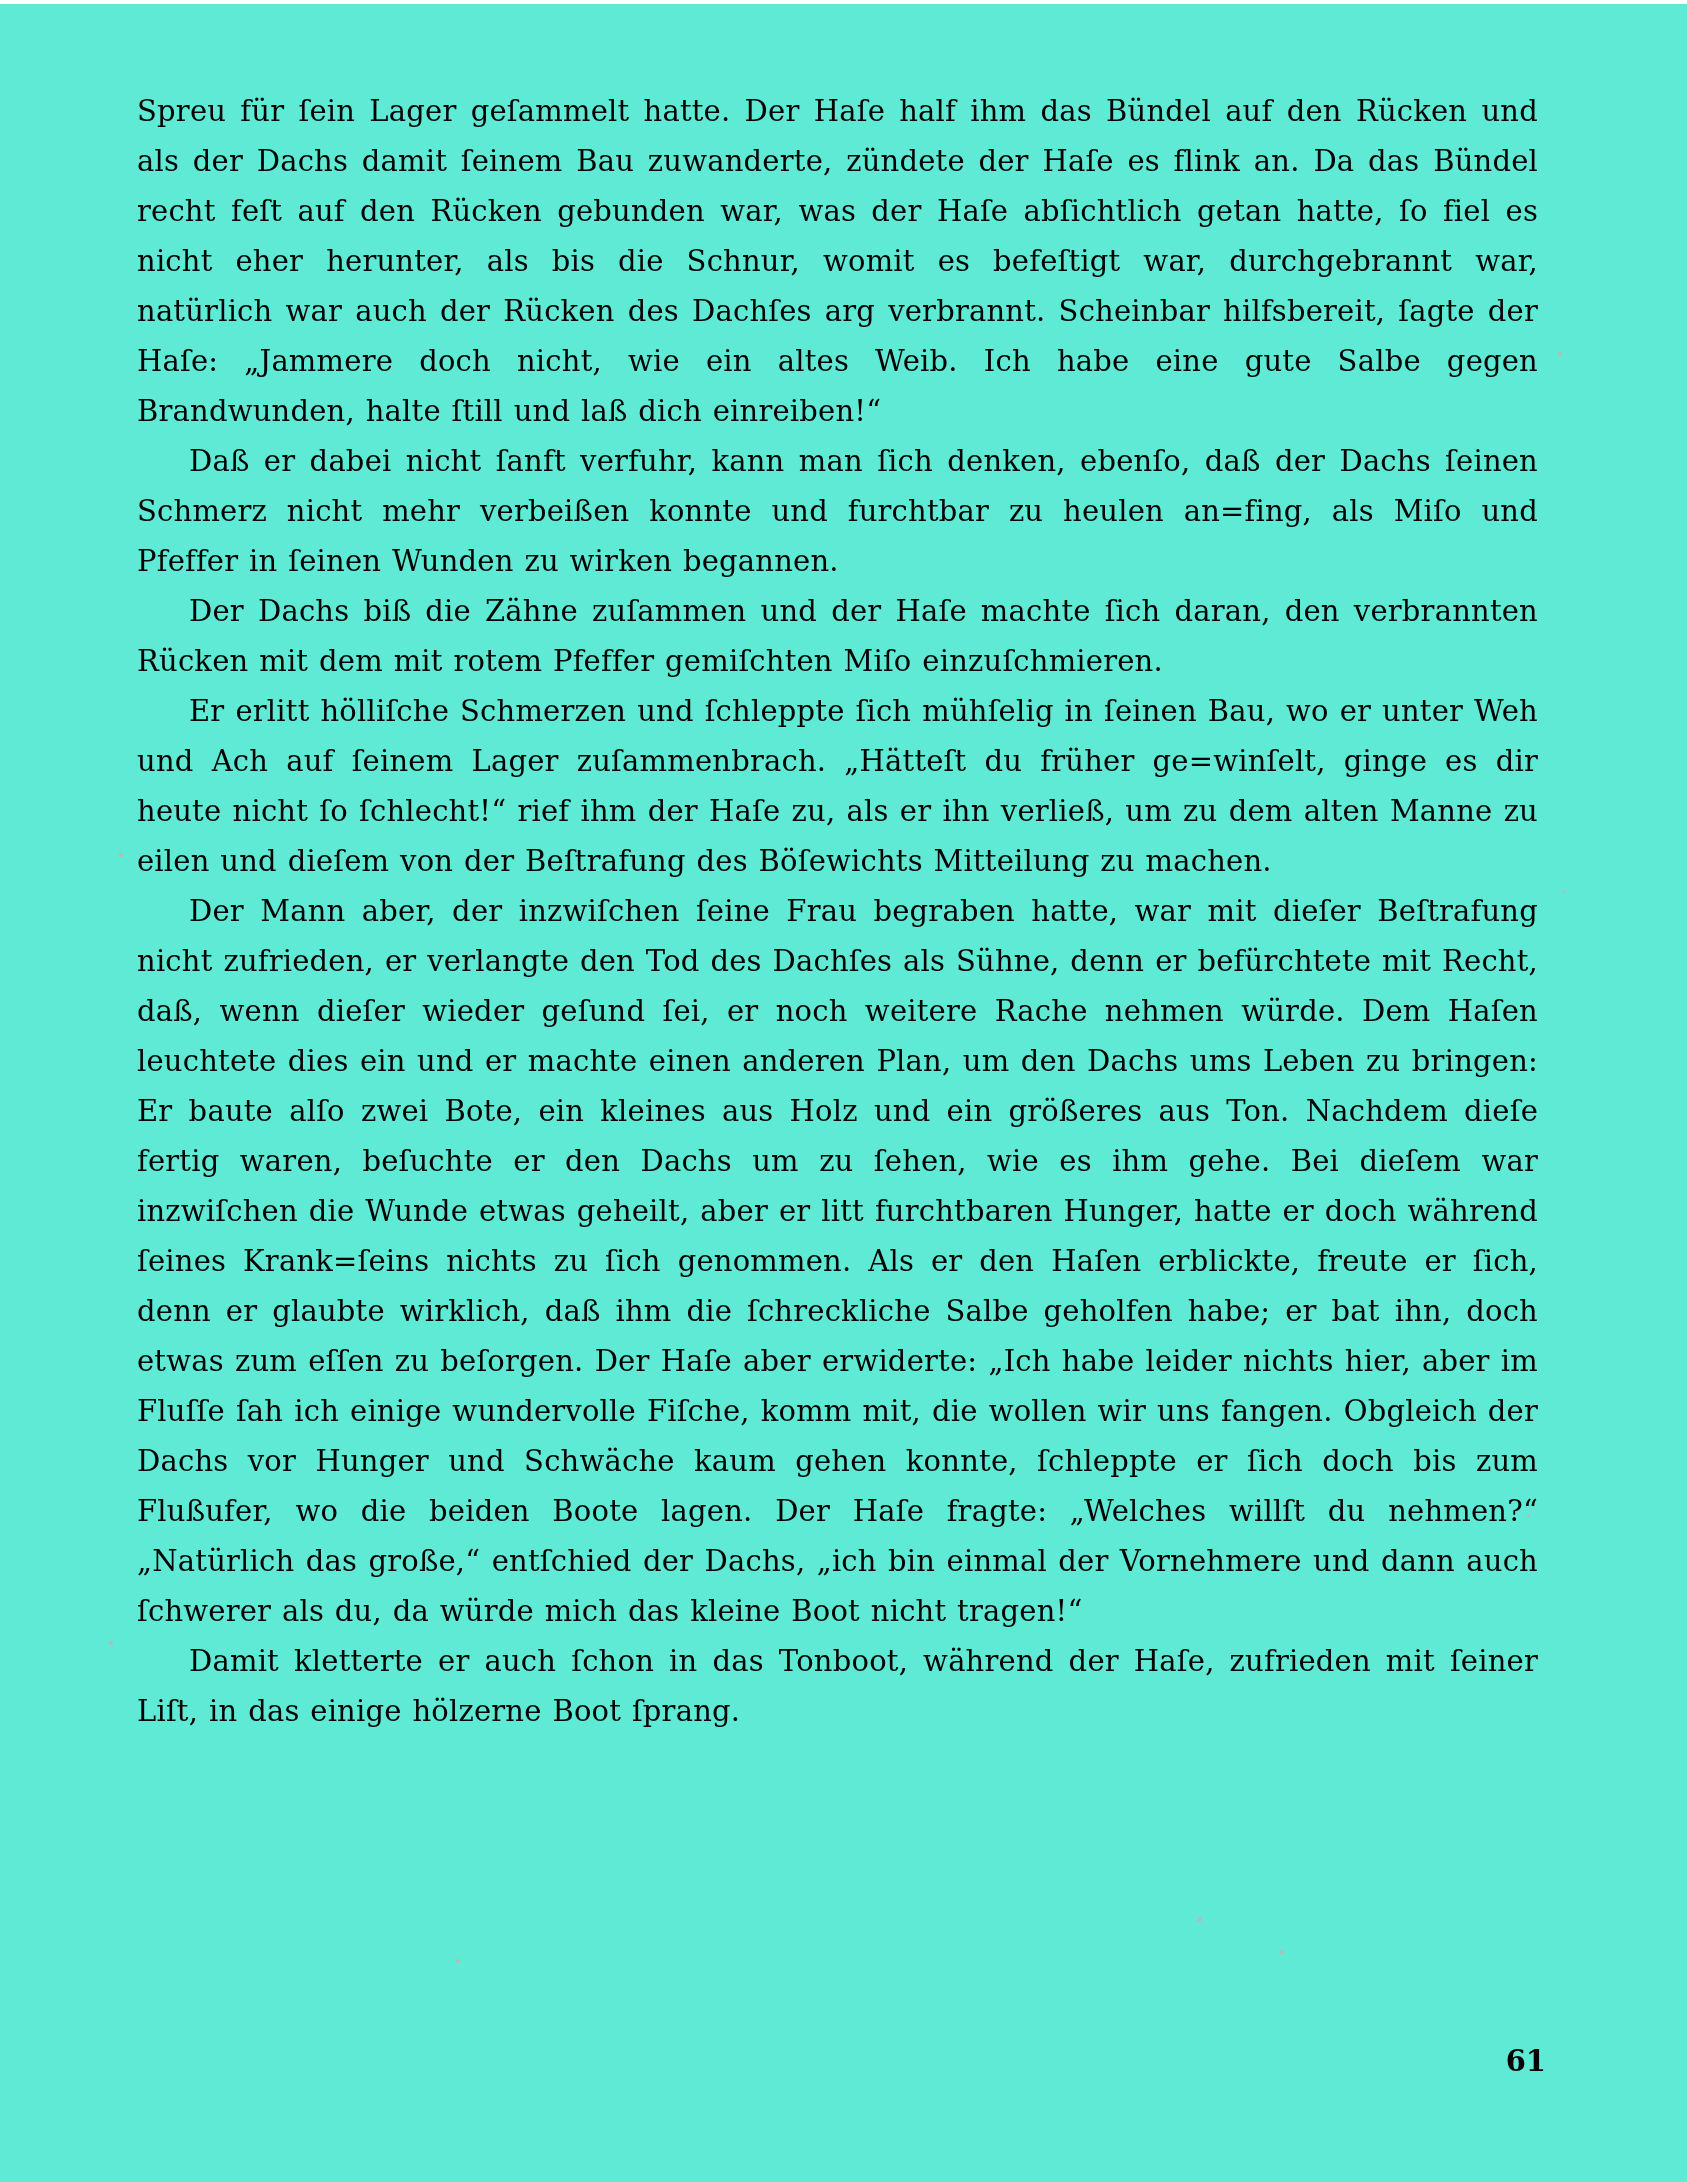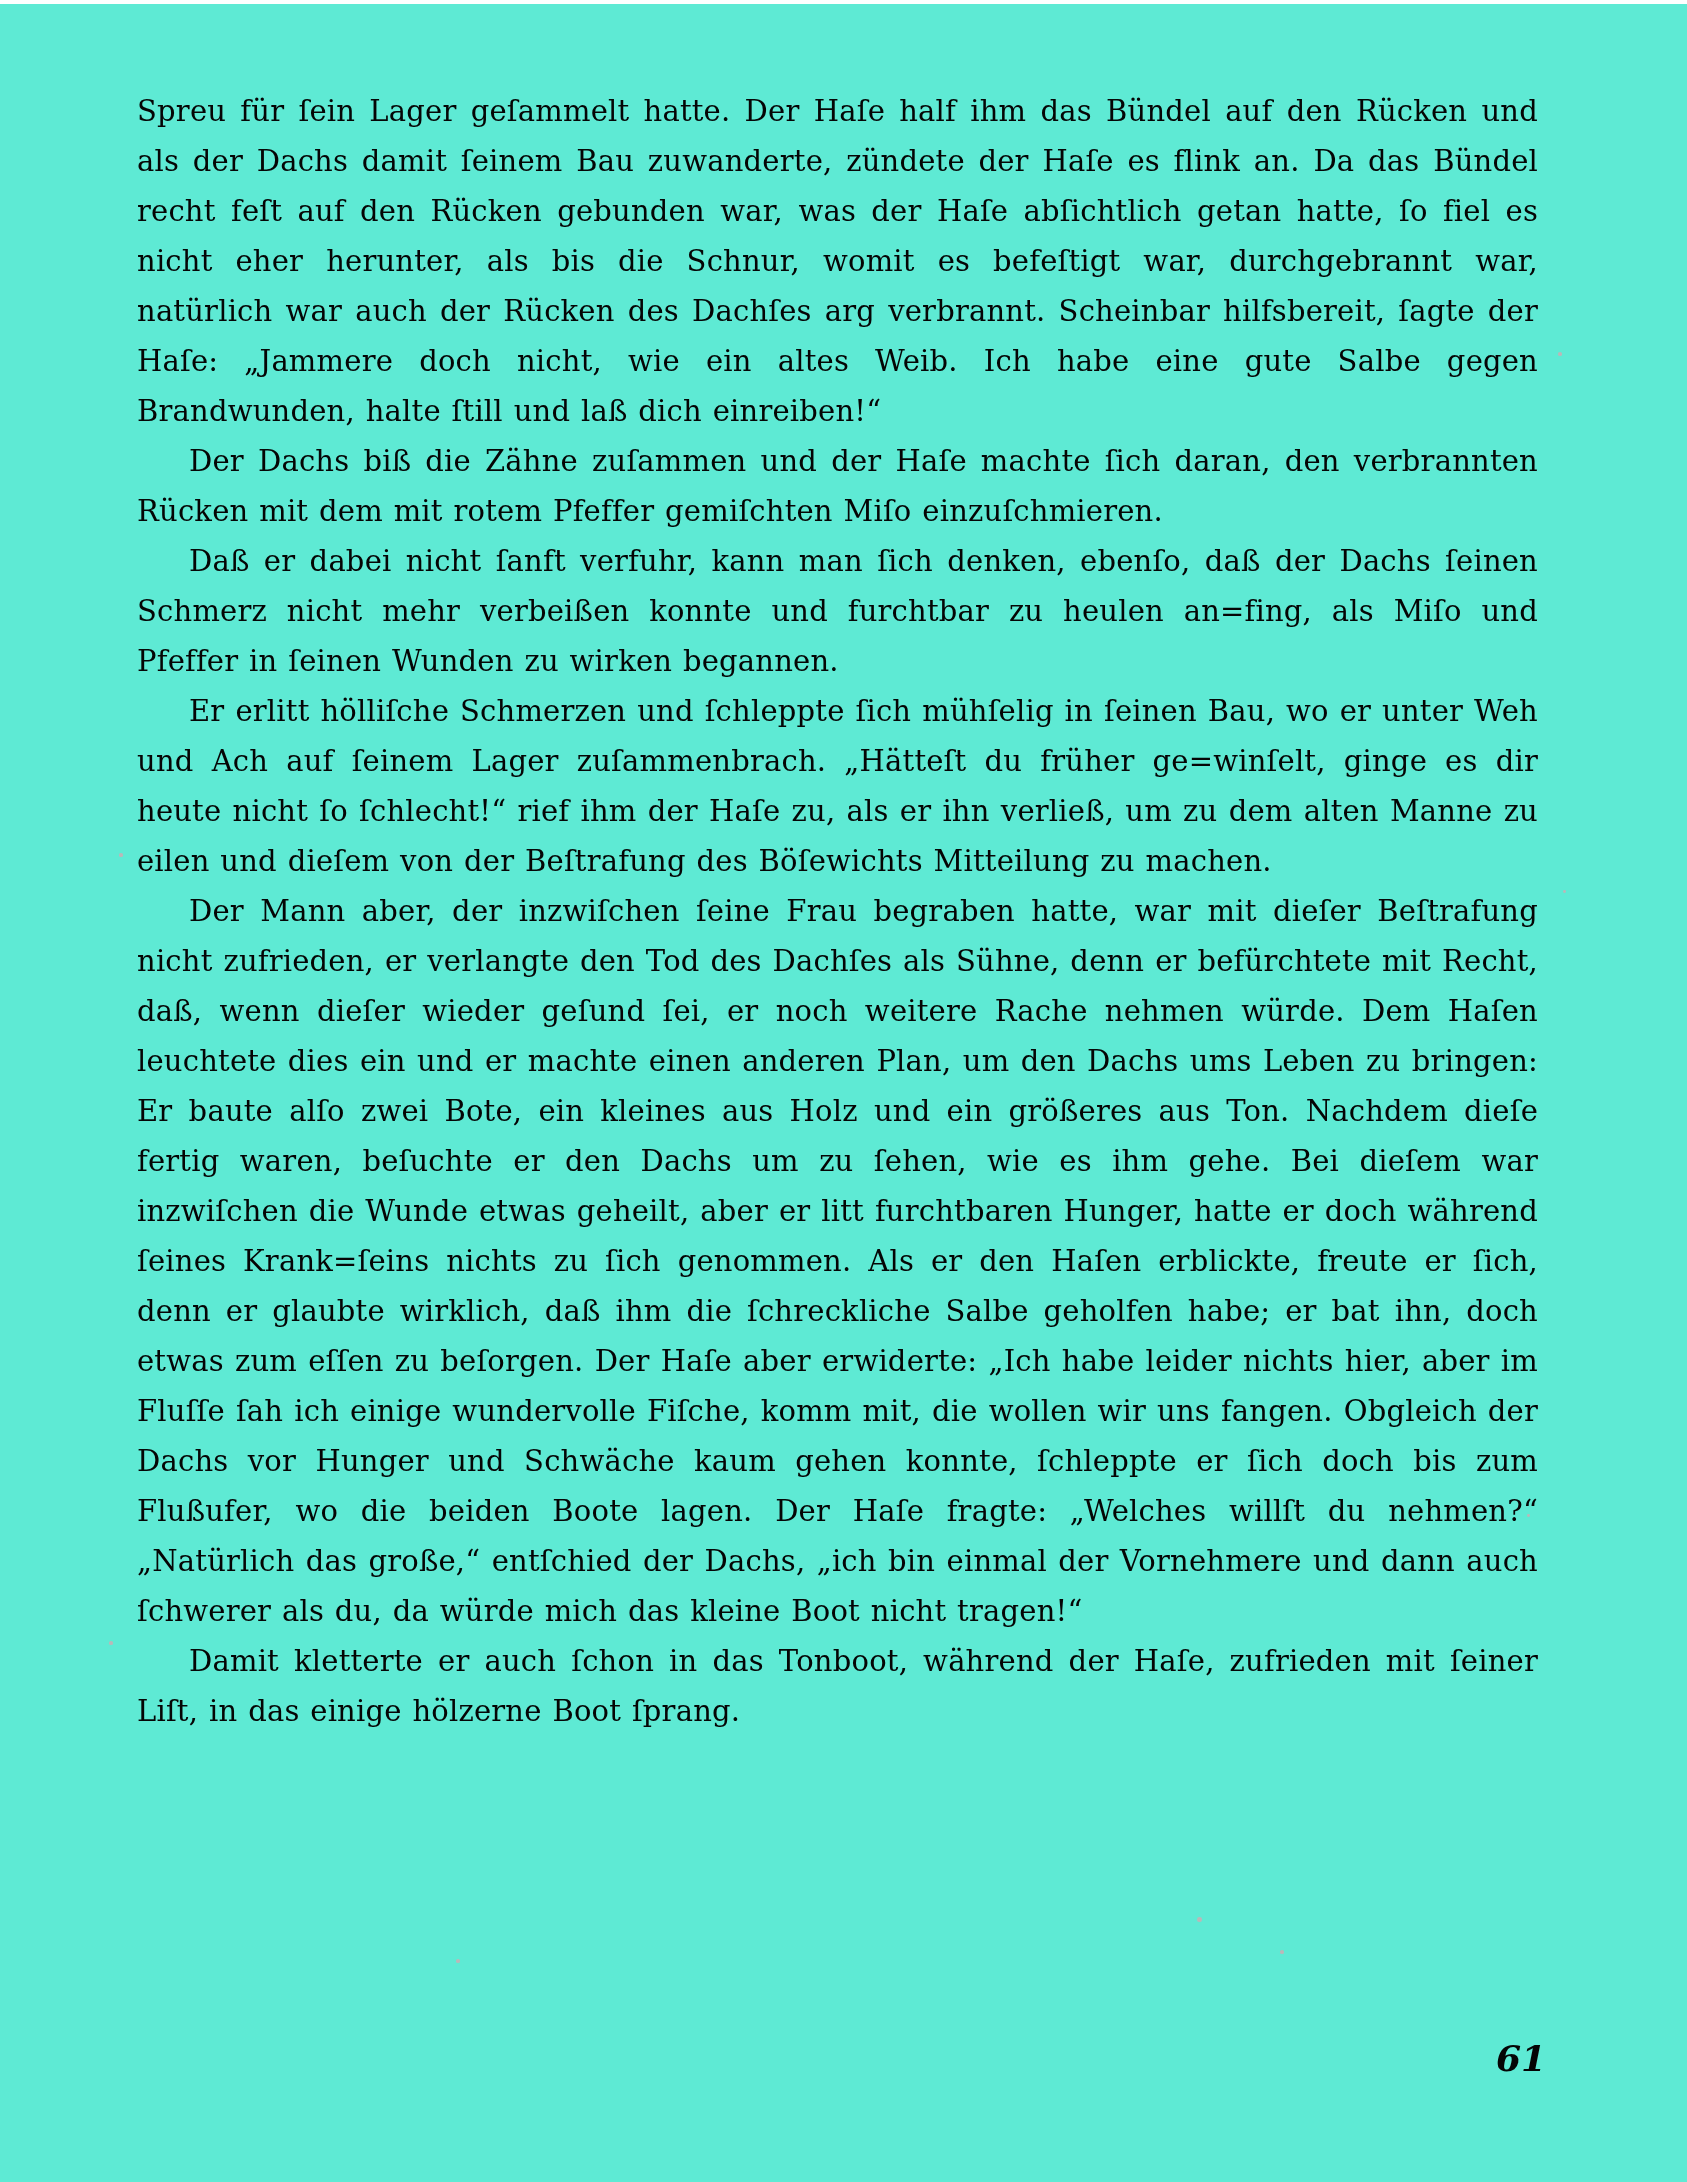--- a/index.html
+++ b/index.html
@@ -40,43 +40,42 @@
     word-spacing: 1.4px;
     color: #050505;
   }
   p.para.indent {
     text-indent: 52px;
   }
   .page-number {
     position: absolute;
     right: 141px;
     bottom: 111px;
-    font-size: 36px;
+    font-size: 29px;
     font-weight: bold;
     line-height: 1;
     color: #050505;
     font-family: "DejaVu Serif", serif;
-    font-style: italic;
   }
   
   .speck {
     position: absolute;
     background: #b9b9b9;
     border-radius: 50%;
   }
 </style>
 </head>
 <body>
 
 <div class="page">
 
   <div class="text-block">
     <p class="para">Spreu für ſein Lager geſammelt hatte.  Der Haſe half ihm das Bündel auf den Rücken und als der Dachs damit ſeinem Bau zuwanderte, zündete der Haſe es flink an.  Da das Bündel recht feſt auf den Rücken gebunden war, was der Haſe abſichtlich getan hatte, ſo fiel es nicht eher herunter, als bis die Schnur, womit es befeſtigt war, durchgebrannt war, natürlich war auch der Rücken des Dachſes arg verbrannt.  Scheinbar hilfsbereit, ſagte der Haſe:  „Jammere doch nicht, wie ein altes Weib.  Ich habe eine gute Salbe gegen Brandwunden, halte ſtill und laß dich einreiben!“</p>
+    <p class="para indent">Daß er dabei nicht ſanft verfuhr, kann man ſich denken, ebenſo, daß der Dachs ſeinen Schmerz nicht mehr verbeißen konnte und furchtbar zu heulen an=fing, als Miſo und Pfeffer in ſeinen Wunden zu wirken begannen.</p>
     <p class="para indent">Der Dachs biß die Zähne zuſammen und der Haſe machte ſich daran, den verbrannten Rücken mit dem mit rotem Pfeffer gemiſchten Miſo einzuſchmieren.</p>
-    <p class="para indent">Daß er dabei nicht ſanft verfuhr, kann man ſich denken, ebenſo, daß der Dachs ſeinen Schmerz nicht mehr verbeißen konnte und furchtbar zu heulen an=fing, als Miſo und Pfeffer in ſeinen Wunden zu wirken begannen.</p>
     <p class="para indent">Er erlitt hölliſche Schmerzen und ſchleppte ſich mühſelig in ſeinen Bau, wo er unter Weh und Ach auf ſeinem Lager zuſammenbrach.  „Hätteſt du früher ge=winſelt, ginge es dir heute nicht ſo ſchlecht!“ rief ihm der Haſe zu, als er ihn verließ, um zu dem alten Manne zu eilen und dieſem von der Beſtrafung des Böſewichts Mitteilung zu machen.</p>
     <p class="para indent">Der Mann aber, der inzwiſchen ſeine Frau begraben hatte, war mit dieſer Beſtrafung nicht zufrieden, er verlangte den Tod des Dachſes als Sühne, denn er befürchtete mit Recht, daß, wenn dieſer wieder geſund ſei, er noch weitere Rache nehmen würde.  Dem Haſen leuchtete dies ein und er machte einen anderen Plan, um den Dachs ums Leben zu bringen: Er baute alſo zwei Bote, ein kleines aus Holz und ein größeres aus Ton.  Nachdem dieſe fertig waren, beſuchte er den Dachs um zu ſehen, wie es ihm gehe.  Bei dieſem war inzwiſchen die Wunde etwas geheilt, aber er litt furchtbaren Hunger, hatte er doch während ſeines Krank=ſeins nichts zu ſich genommen.  Als er den Haſen erblickte, freute er ſich, denn er glaubte wirklich, daß ihm die ſchreckliche Salbe geholfen habe; er bat ihn, doch etwas zum eſſen zu beſorgen.  Der Haſe aber erwiderte: „Ich habe leider nichts hier, aber im Fluſſe ſah ich einige wundervolle Fiſche, komm mit, die wollen wir uns fangen.  Obgleich der Dachs vor Hunger und Schwäche kaum gehen konnte, ſchleppte er ſich doch bis zum Flußufer, wo die beiden Boote lagen.  Der Haſe fragte: „Welches willſt du nehmen?“ „Natürlich das große,“ entſchied der Dachs, „ich bin einmal der Vornehmere und dann auch ſchwerer als du, da würde mich das kleine Boot nicht tragen!“</p>
     <p class="para indent">Damit kletterte er auch ſchon in das Tonboot, während der Haſe, zufrieden mit ſeiner Liſt, in das einige hölzerne Boot ſprang.</p>
   </div>
 
   <div class="page-number">61</div>
 
   <div class="speck" style="left:1558px;top:348px;width:3.7px;height:3.7px;"></div>
   <div class="speck" style="left:119px;top:849px;width:3.7px;height:3.7px;"></div>
   <div class="speck" style="left:1563px;top:886px;width:2.8px;height:2.8px;"></div>

